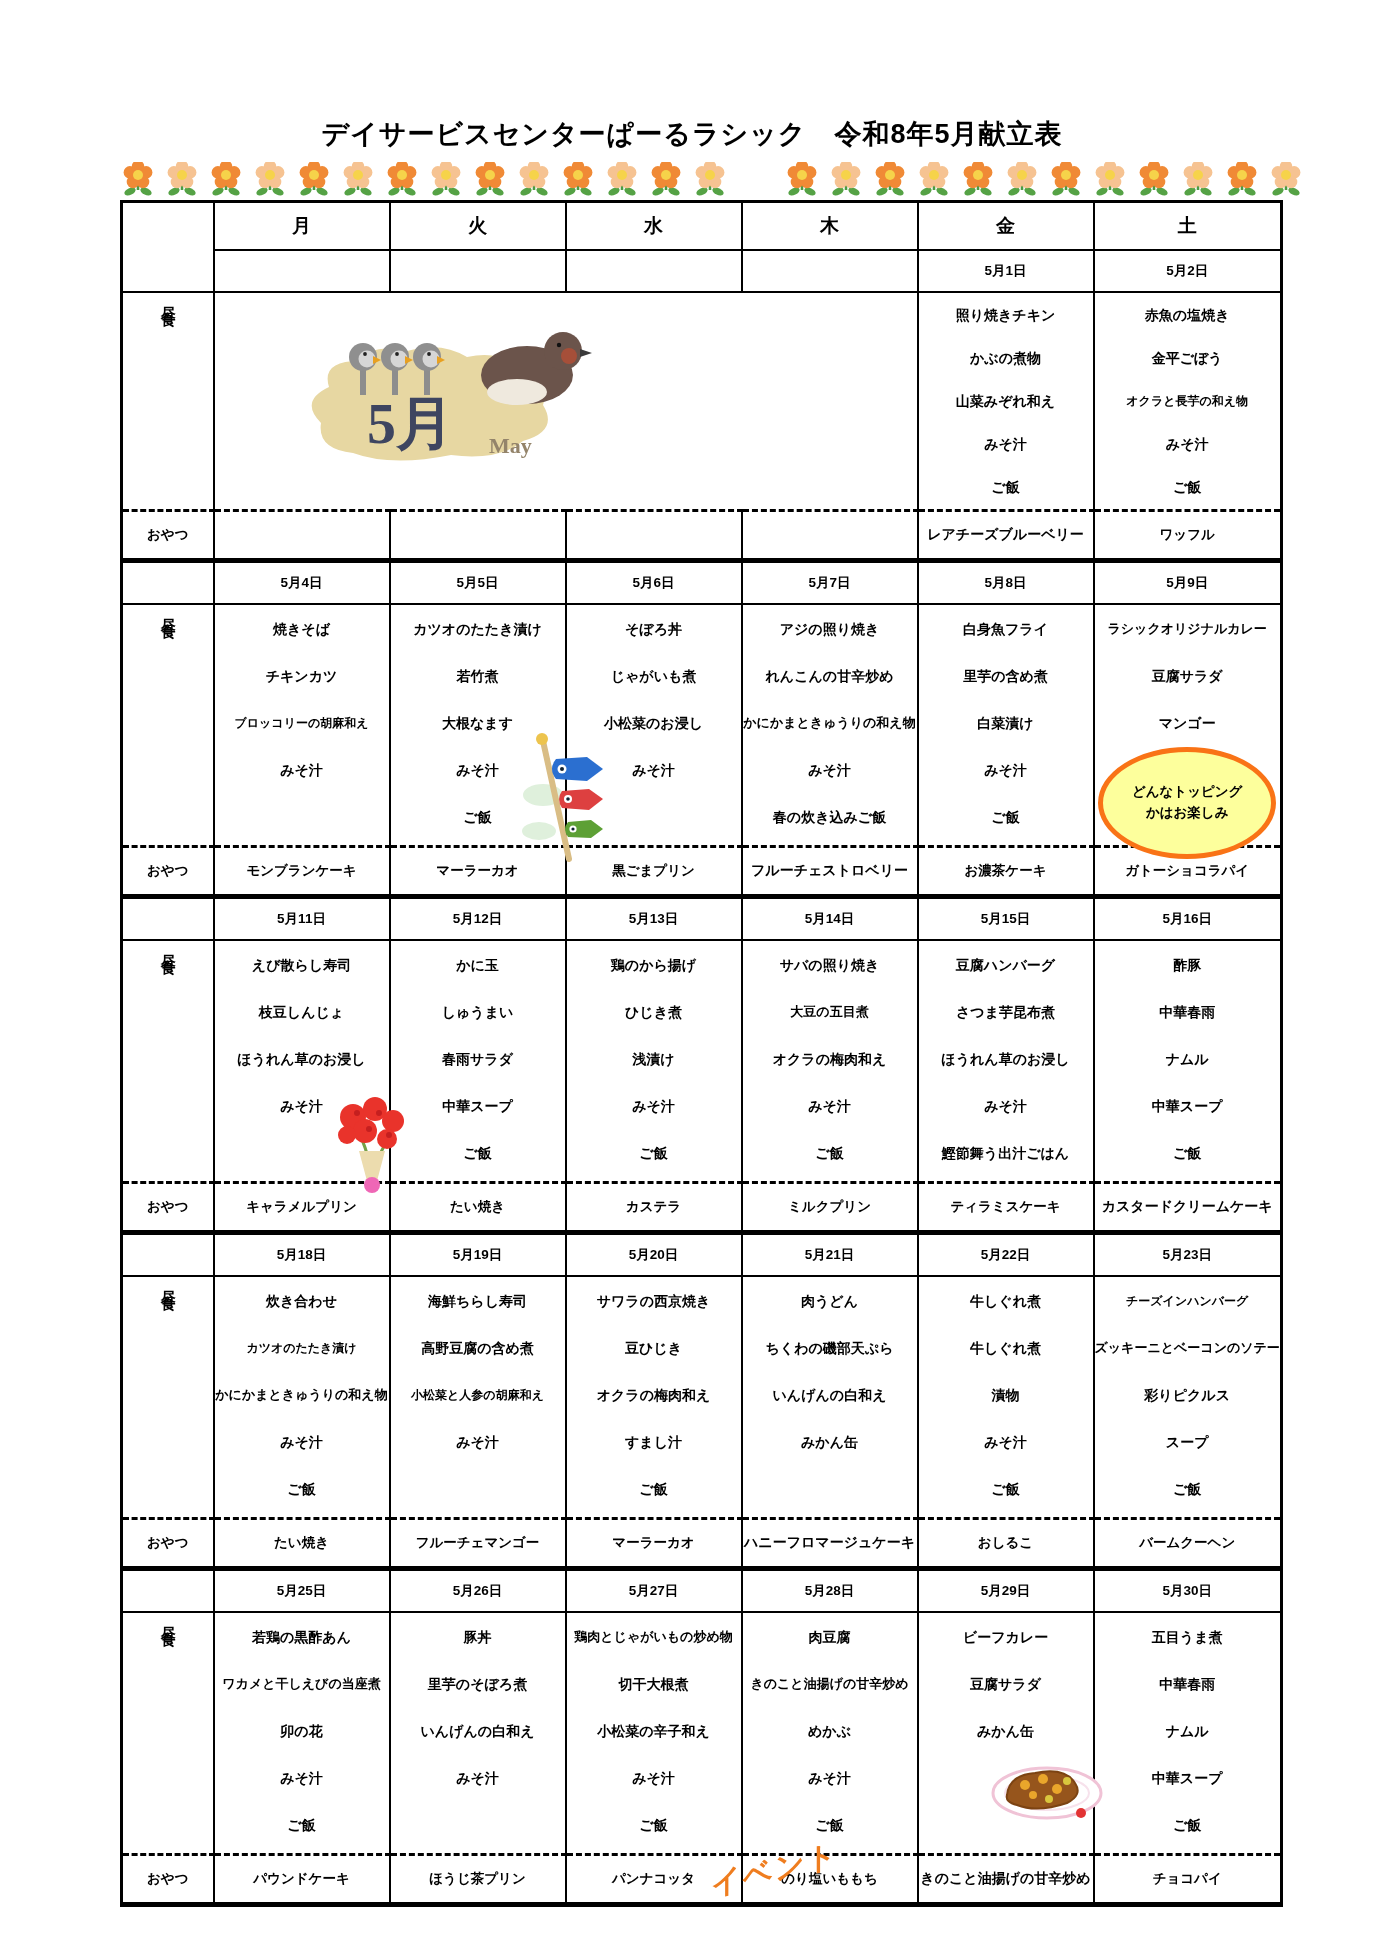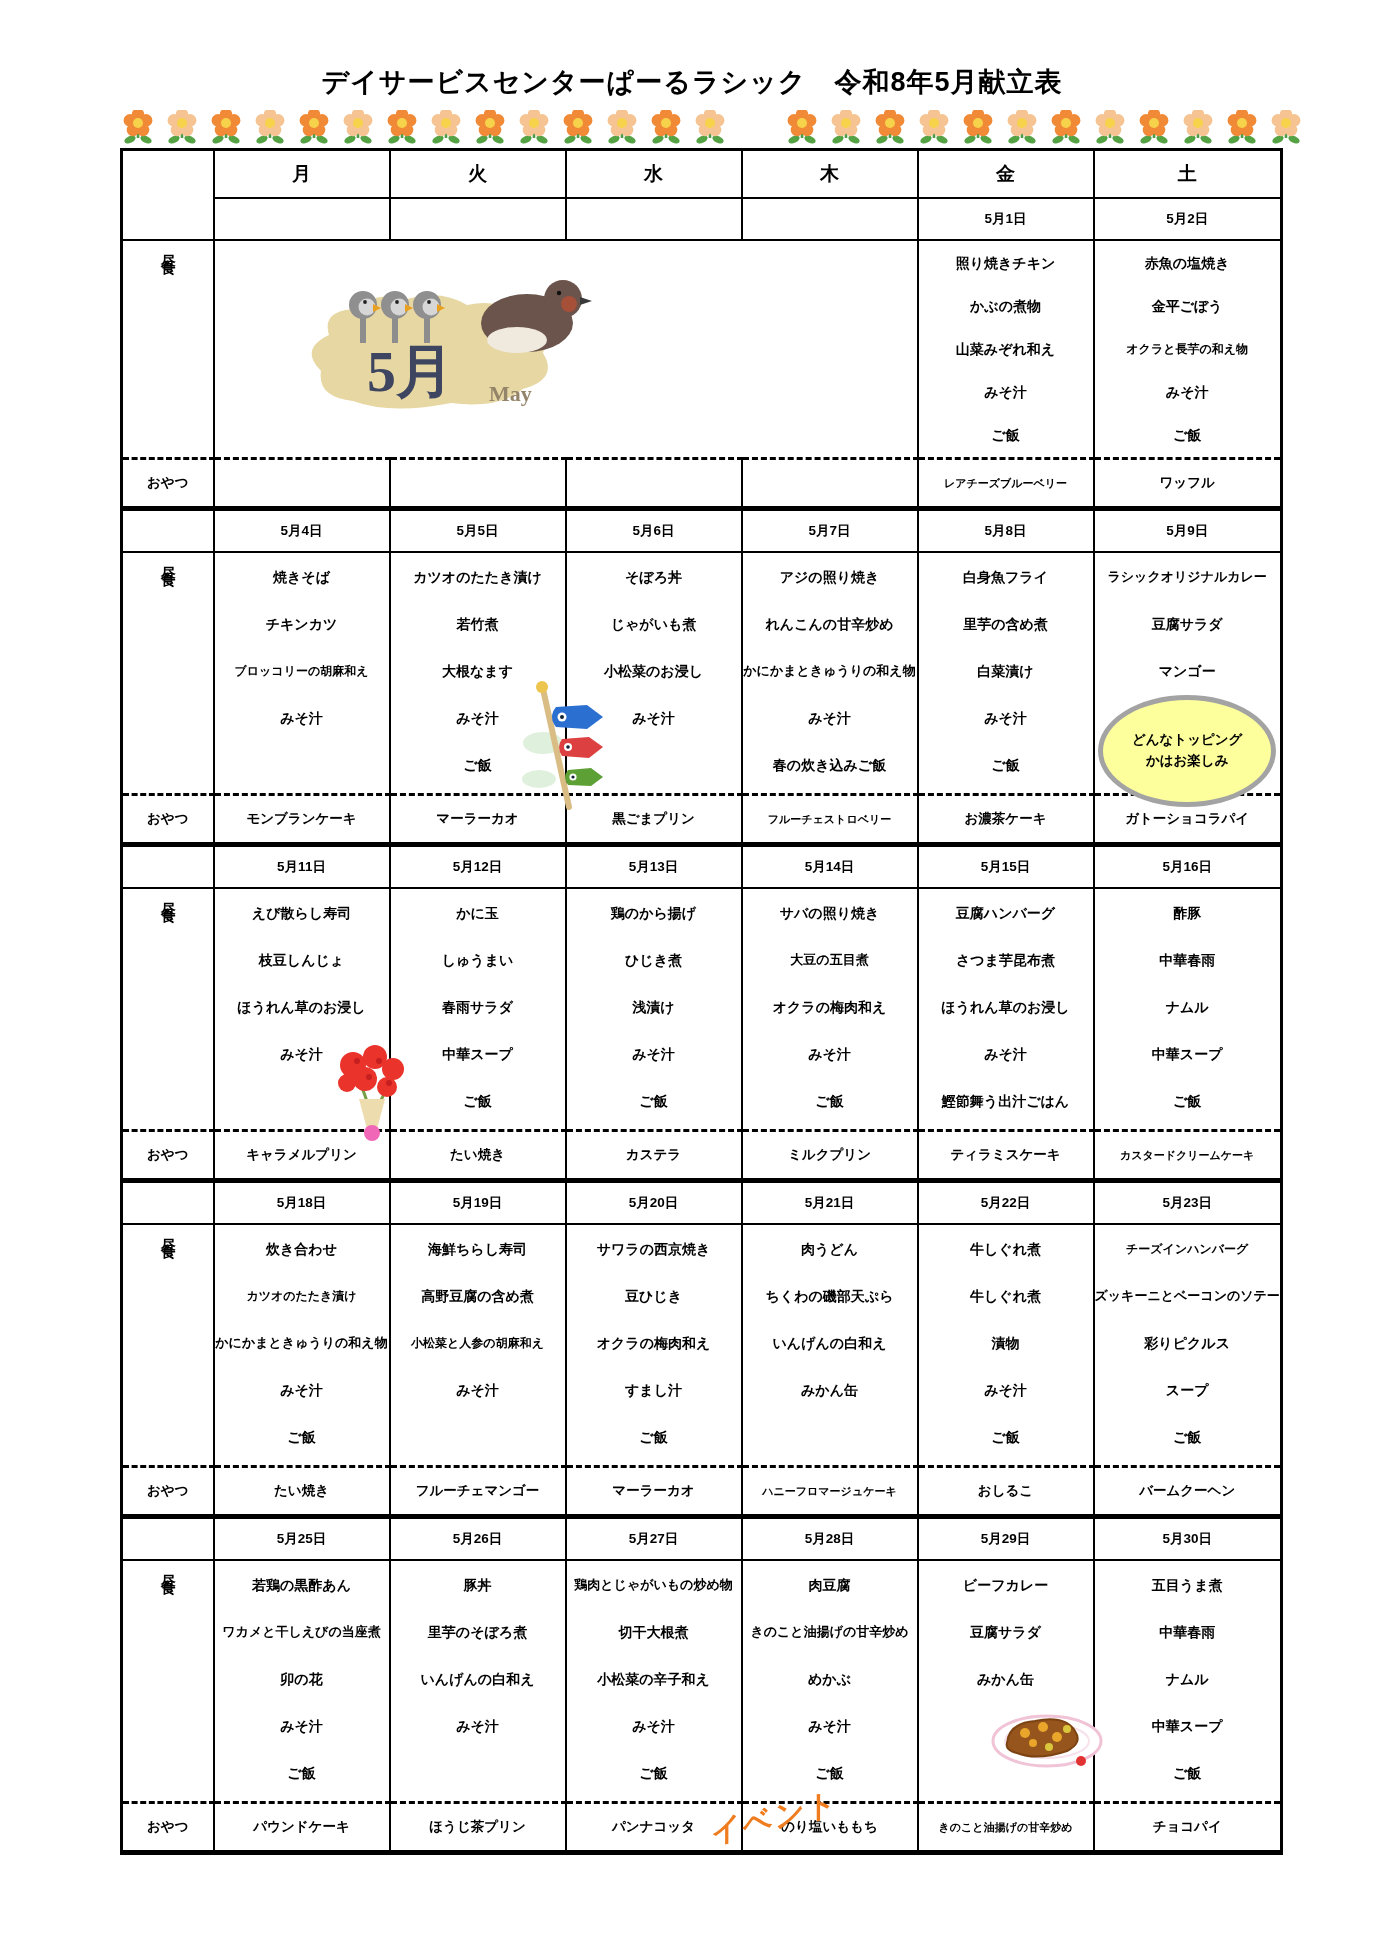--- a/index.html
+++ b/index.html
@@ -3,21 +3,21 @@
 <meta charset="utf-8">
 <style>
   html,body{margin:0;padding:0;}
   body{
     width:1382px;height:1956px;background:#ffffff;position:relative;
     font-family:"Liberation Sans","DejaVu Sans",sans-serif;
     font-weight:bold;color:#000;
   }
   .page{position:relative;width:1382px;height:1956px;overflow:hidden;}
   .title{
-    margin:0;padding-top:64px;width:1160px;margin-left:112px;
+    margin:0;padding-top:116px;width:1160px;margin-left:112px;
     text-align:center;font-size:27px;letter-spacing:1px;font-weight:bold;
   }
   .flower-row{margin:8px 0 2px 118px;display:flex;align-items:flex-end;height:38px;}
   .flower-group{display:flex;gap:4px;}
   .flower-gap{width:52px;}
   table.menu-table{
     border-collapse:collapse;table-layout:fixed;
     margin-left:120px;margin-top:2px;
     border:3px solid #000;
   }
@@ -31,31 +31,31 @@
   tr.lunch-row td.menu-cell{height:240px;margin-top:8px;}
   tr.lunch-row.week0 td.menu-cell,tr.lunch-row.week0 td.banner-cell{height:216px;}
   .menu-line{height:47px;display:flex;align-items:center;justify-content:center;
     font-size:14px;white-space:nowrap;line-height:1;}
   tr.lunch-row.week0 .menu-line{height:43px;}
   .menu-line.sz2{font-size:12px;}
   .menu-line.sz3{font-size:13px;}
   tr.snack-row td{height:46px;text-align:center;vertical-align:middle;
     border-top:3px dashed #000;border-bottom:5px solid #000;
     font-size:13.5px;white-space:nowrap;}
-  tr.snack-row td.long{font-size:11px;}
+  tr.snack-row td.long{font-size:14px;}
   td.banner-cell{position:relative;}
   .banner-svg{display:block;margin:12px 0 0 76px;}
   .deco{position:absolute;pointer-events:none;}
   .koinobori{right:-48px;bottom:-18px;z-index:3;}
   .carnation{right:-24px;bottom:-14px;z-index:3;}
   .curry{right:-16px;bottom:24px;z-index:3;}
   .topping-bubble{
     position:absolute;left:50%;bottom:-14px;transform:translateX(-50%);
     width:168px;height:102px;border-radius:50%;
-    background:#fdff9c;border:5px solid #a3a3a3;z-index:2;
+    background:#fdff9c;border:5px solid #f97316;z-index:2;
     display:flex;flex-direction:column;align-items:center;justify-content:center;
     font-size:13.5px;line-height:1.55;white-space:nowrap;
   }
   .event-note{
     position:absolute;left:-36px;bottom:-38px;z-index:4;
     color:#ef7d1f;font-size:30px;font-style:italic;letter-spacing:2px;
     transform:rotate(-14deg);
   }
 </style>
 </head>

